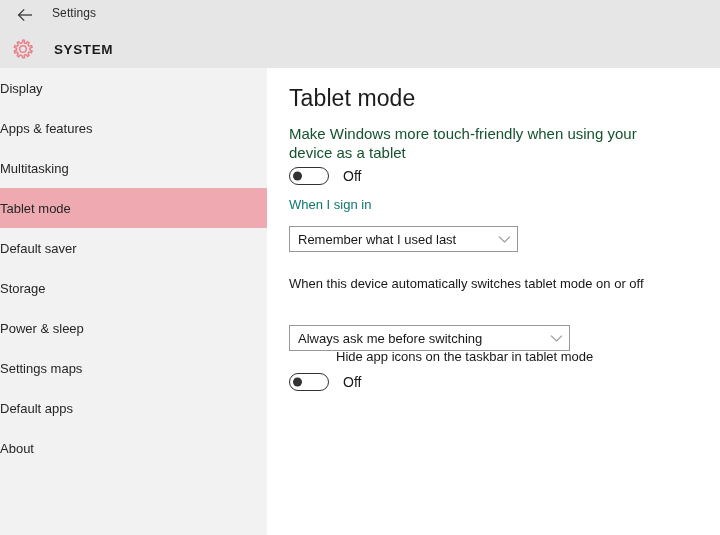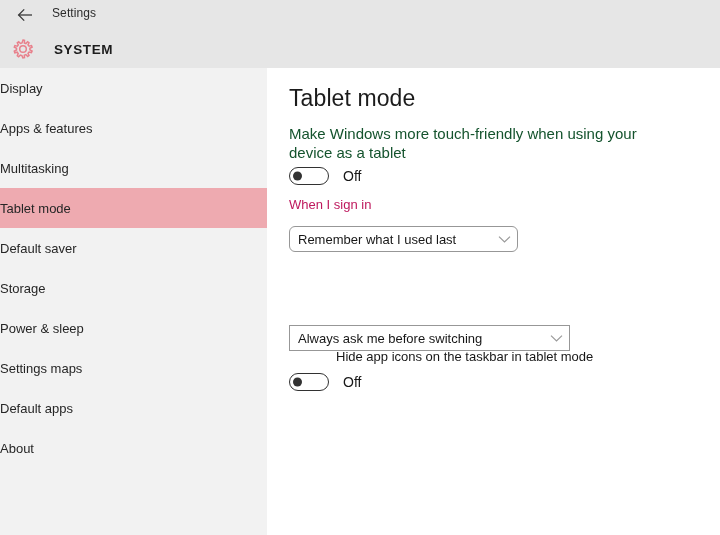--- a/index.html
+++ b/index.html
@@ -121,22 +121,22 @@
   .desc-main {
     position: absolute;
     left: 22px;
     top: 56px;
     width: 365px;
     font-size: 15px;
     line-height: 19px;
     color: #14532d;
   }
   .toggle-row-1 { position: absolute; left: 22px; top: 99px; }
-  .field-label-signin { position: absolute; left: 22px; top: 129px; font-size: 13px; color: #be185d; }
-  .dropdown-signin { position: absolute; left: 22px; top: 158px; width: 229px; border-radius: 6px; }
+  .field-label-signin { position: absolute; left: 22px; top: 129px; font-size: 13px; color: #0f766e; }
+  .dropdown-signin { position: absolute; left: 22px; top: 158px; width: 229px; }
   .field-label-autoswitch { position: absolute; left: 22px; top: 208px; font-size: 13px; color: #171717; }
   .dropdown-autoswitch { position: absolute; left: 22px; top: 231px; width: 281px; }
   .field-label-hideicons { position: absolute; left: 22px; top: 281px; font-size: 13px; color: #171717; margin-left: 47px; }
   .toggle-row-2 { position: absolute; left: 22px; top: 305px; }
 
   
   .toggle-row {
     display: flex;
     align-items: center;
   }
@@ -274,20 +274,21 @@
     <div class="field-label-signin">When I sign in</div>
     <div class="combo dropdown-signin">
       <span class="combo-value">Remember what I used last</span>
       <span class="combo-arrow">
         <svg width="13" height="9" viewBox="0 0 13 9">
           <path d="M1 1.6 L6.5 7 L12 1.6" fill="none" stroke="#9a9a9a" stroke-width="1.2"></path>
         </svg>
       </span>
     </div>
 
+    <div class="field-label-autoswitch">When this device automatically switches tablet mode on or off</div>
     <div class="combo dropdown-autoswitch">
       <span class="combo-value">Always ask me before switching</span>
       <span class="combo-arrow">
         <svg width="13" height="9" viewBox="0 0 13 9">
           <path d="M1 1.6 L6.5 7 L12 1.6" fill="none" stroke="#9a9a9a" stroke-width="1.2"></path>
         </svg>
       </span>
     </div>
 
     <div class="field-label-hideicons">Hide app icons on the taskbar in tablet mode</div>

